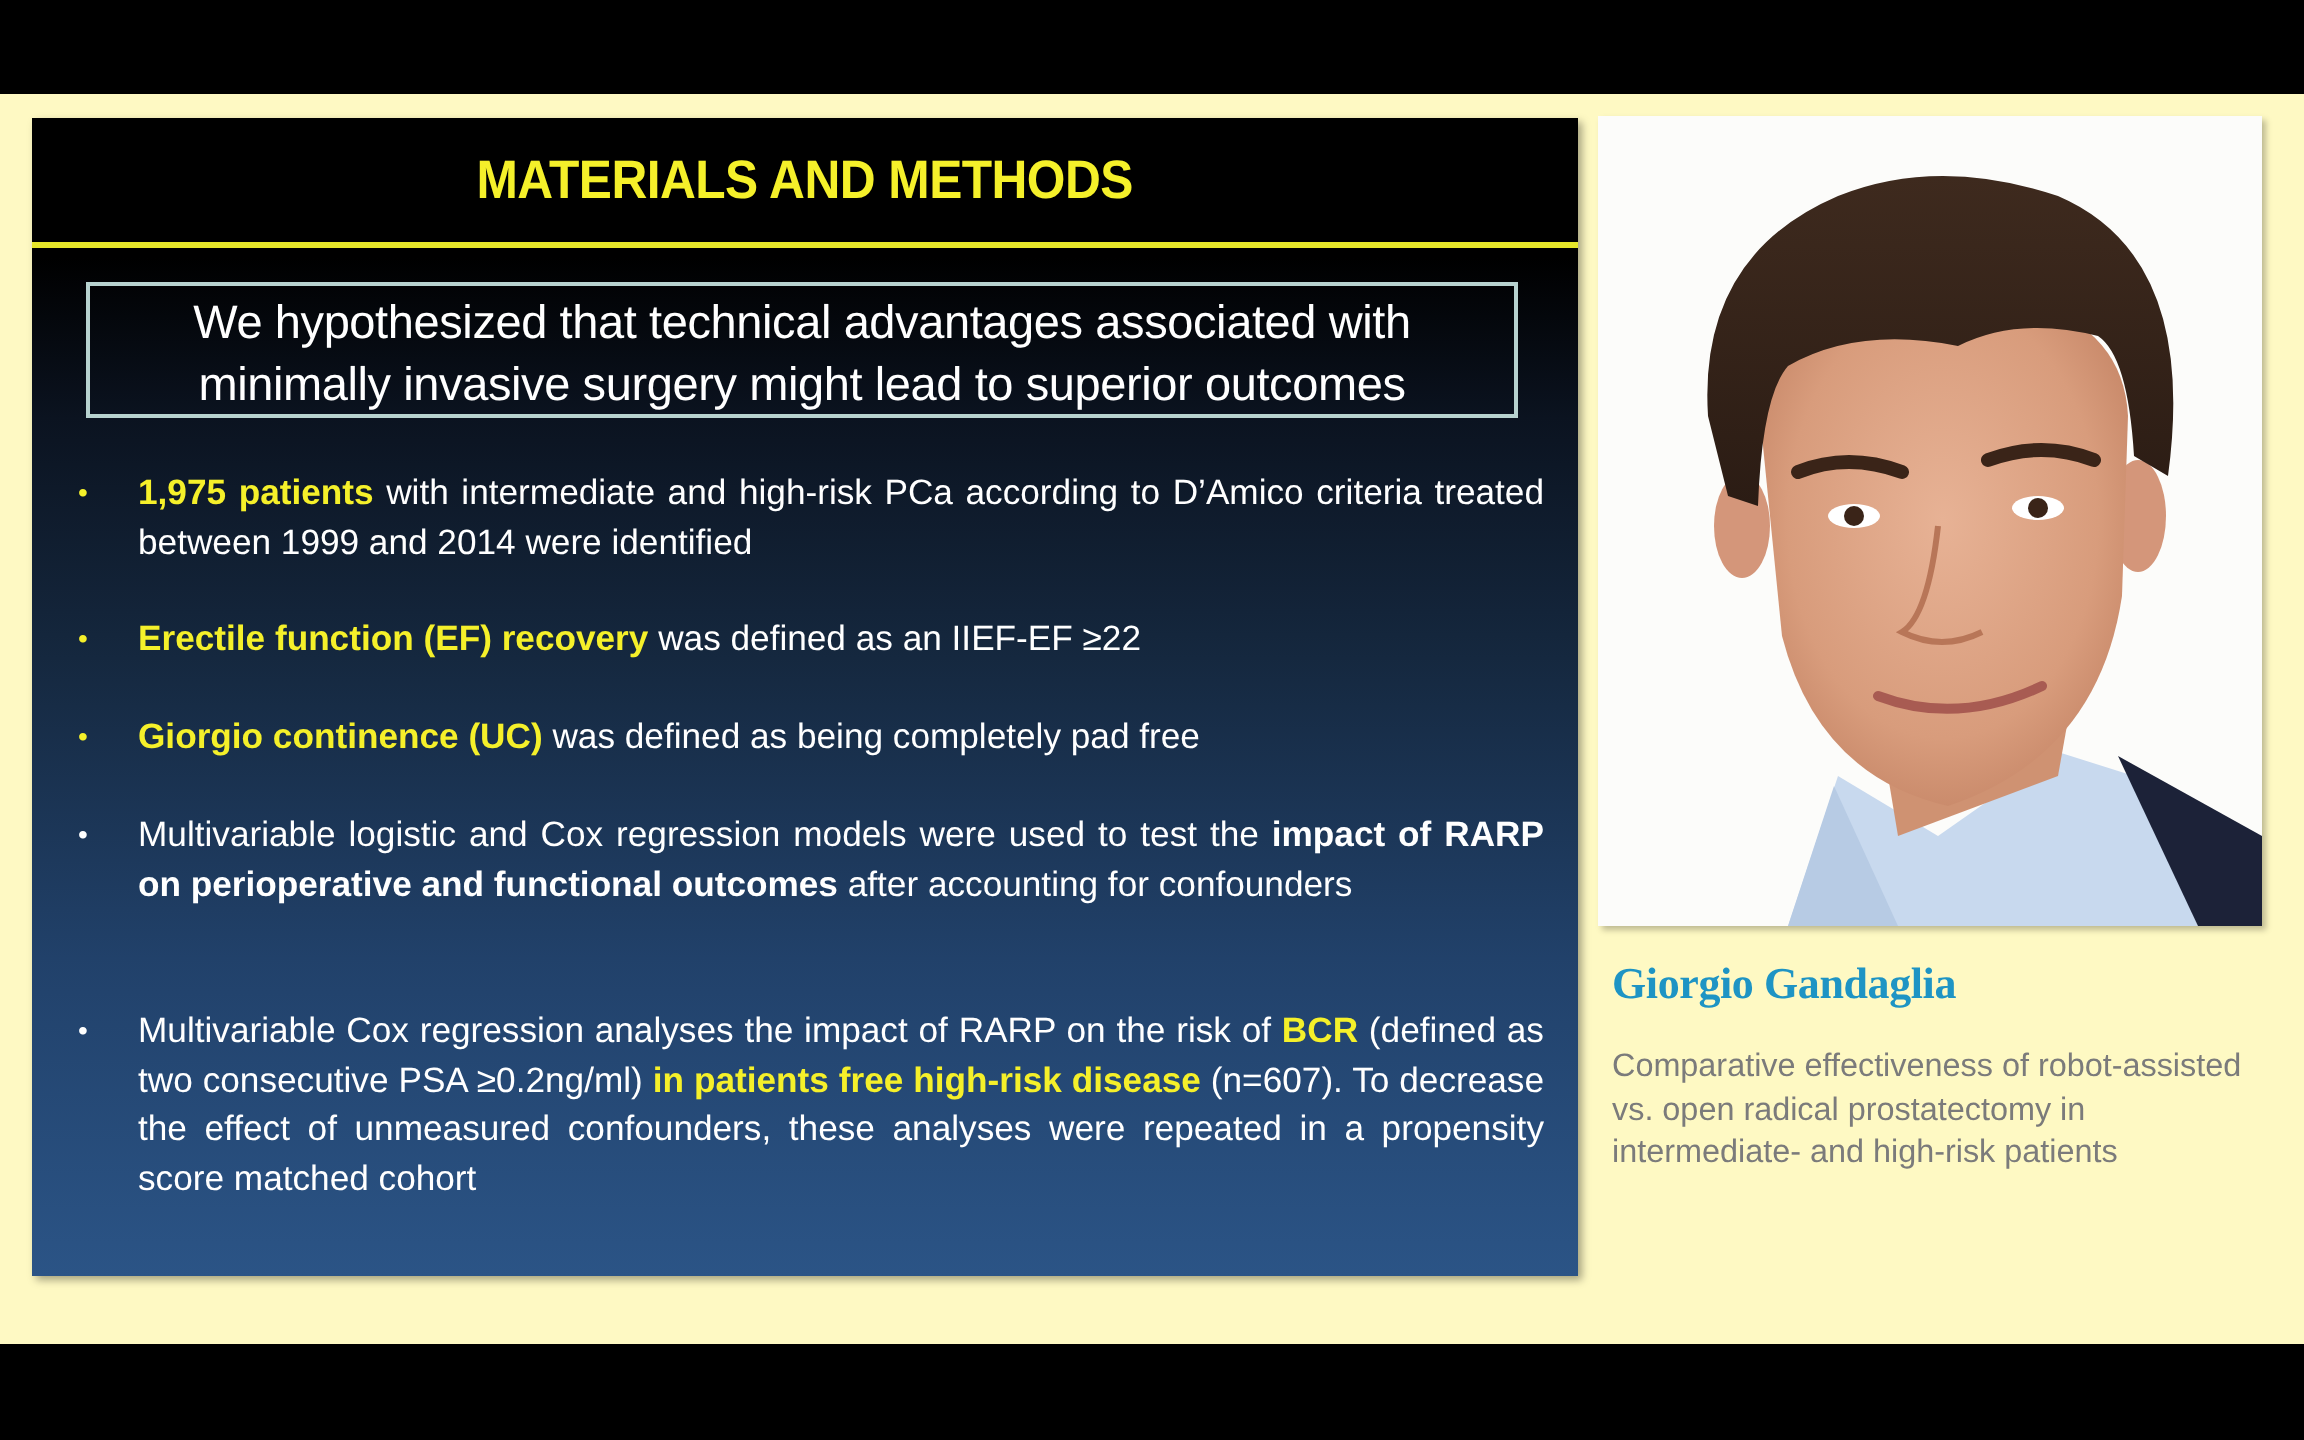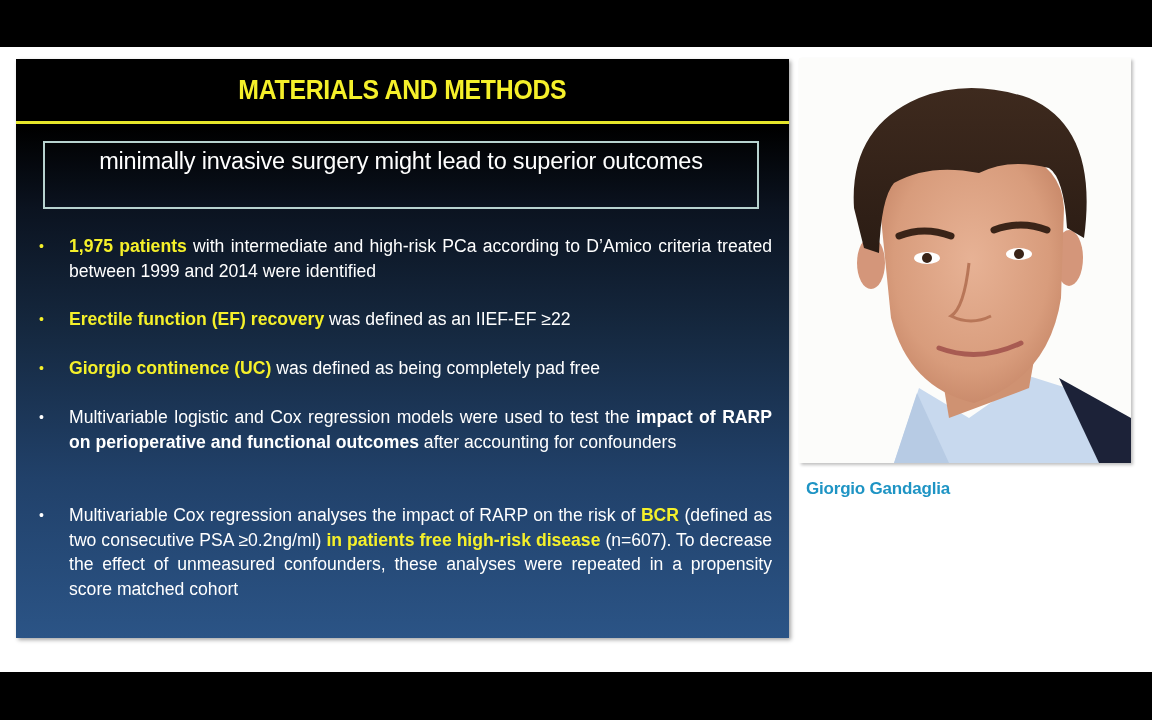--- a/index.html
+++ b/index.html
@@ -13,21 +13,21 @@
     .frame {
       position: absolute;
       left: 0; top: 0;
       width: 1152px; height: 720px;
       background: #000;
     }
     .stage {
       position: absolute;
       left: 0; top: 47px;
       width: 1152px; height: 625px;
-      background: #ffffff;
+      background: #fef9c3;
     }
     .slide {
       position: absolute;
       left: 16px; top: 12px;
       width: 773px; height: 579px;
       background: linear-gradient(to bottom, #000000 0px, #000000 70px, #0b1320 150px, #15283f 270px, #21416a 420px, #2b5486 579px);
       box-shadow: 2px 2px 4px rgba(0,0,0,0.35);
       overflow: hidden;
       font-family: "Liberation Sans", sans-serif;
     }
@@ -108,23 +108,23 @@
       left: 799px; top: 11px;
       width: 332px; height: 405px;
       background: #fdfdfb;
       box-shadow: 2px 2px 3px rgba(0,0,0,0.25);
       overflow: hidden;
     }
     .speaker-name {
       position: absolute;
       left: 806px; top: 432px;
       color: #1e94c4;
-      font-family: Liberation Sans, sans-serif;
-      font-weight: bold;
-      font-size: 17px;
+      font-family: Liberation Serif, serif;
+      font-weight: bold;
+      font-size: 22px;
       letter-spacing: -0.2px;
     }
     .talk-title {
       position: absolute;
       left: 806px; top: 476px;
       width: 330px;
       color: #7b7b7b;
       font-family: "Liberation Sans", sans-serif;
       font-size: 16.2px;
       line-height: 21.5px;
@@ -136,20 +136,21 @@
 <div class="frame">
   <div class="stage">
 
     <div class="slide">
       <div class="slide-header">
         <div class="slide-title">MATERIALS AND METHODS</div>
       </div>
       <div class="title-rule"></div>
 
       <div class="hypothesis-box">
+        <div>We hypothesized that technical advantages associated with</div>
         <div>minimally invasive surgery might lead to superior outcomes</div>
       </div>
 
       <div class="bullets">
 
         <div class="bullet" style="top:175px;">
           <span class="dot y">•</span>
           <div class="txt"><span class="hl">1,975 patients</span><span> with intermediate and high-risk PCa according to D’Amico criteria treated between 1999 and 2014 were identified</span></div>
         </div>
 
@@ -212,15 +213,16 @@
         <ellipse cx="220" cy="196" rx="13" ry="6" fill="#fff"></ellipse>
         <circle cx="220" cy="196" r="5" fill="#3a2418"></circle>
 
         <path d="M170 205 Q165 250 152 258 Q172 268 192 258" stroke="#b87658" stroke-width="3" fill="none"></path>
 
         <path d="M140 290 Q180 305 222 285" stroke="#a85b52" stroke-width="5" fill="none" stroke-linecap="round"></path>
       </svg>
     </div>
 
     <div class="speaker-name">Giorgio Gandaglia</div>
+    <div class="talk-title">Comparative effectiveness of robot-assisted vs. open radical prostatectomy in intermediate- and high-risk patients</div>
 
   </div>
 </div>
 
 </body></html>

